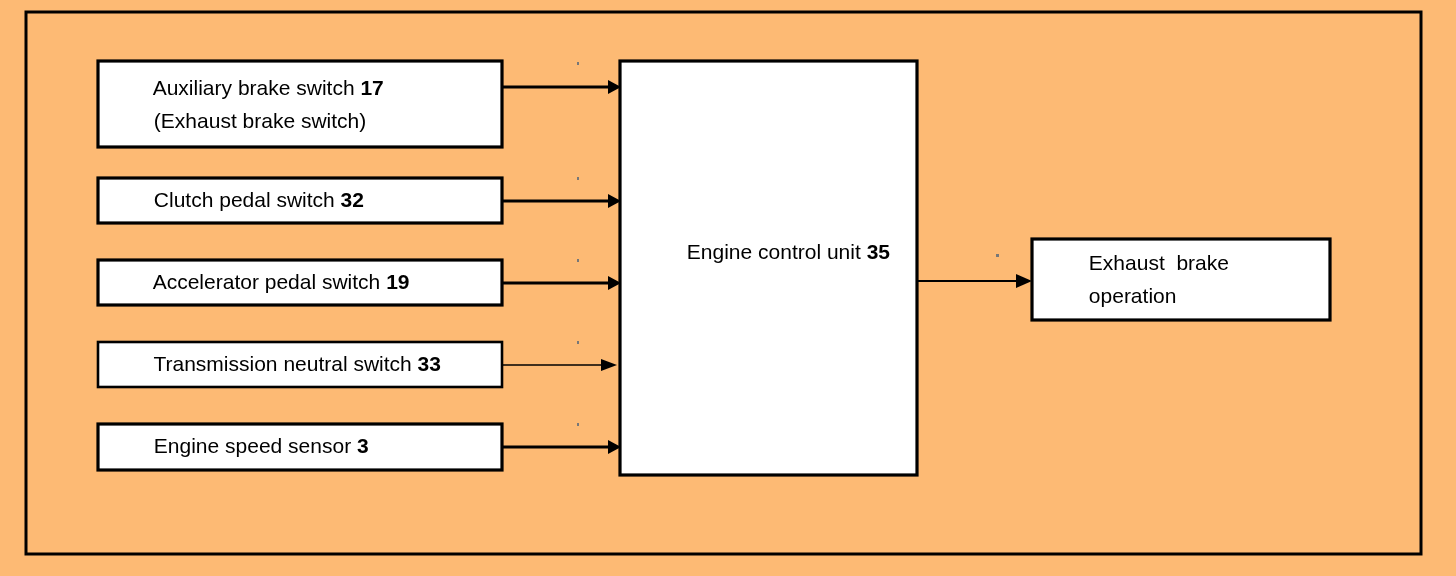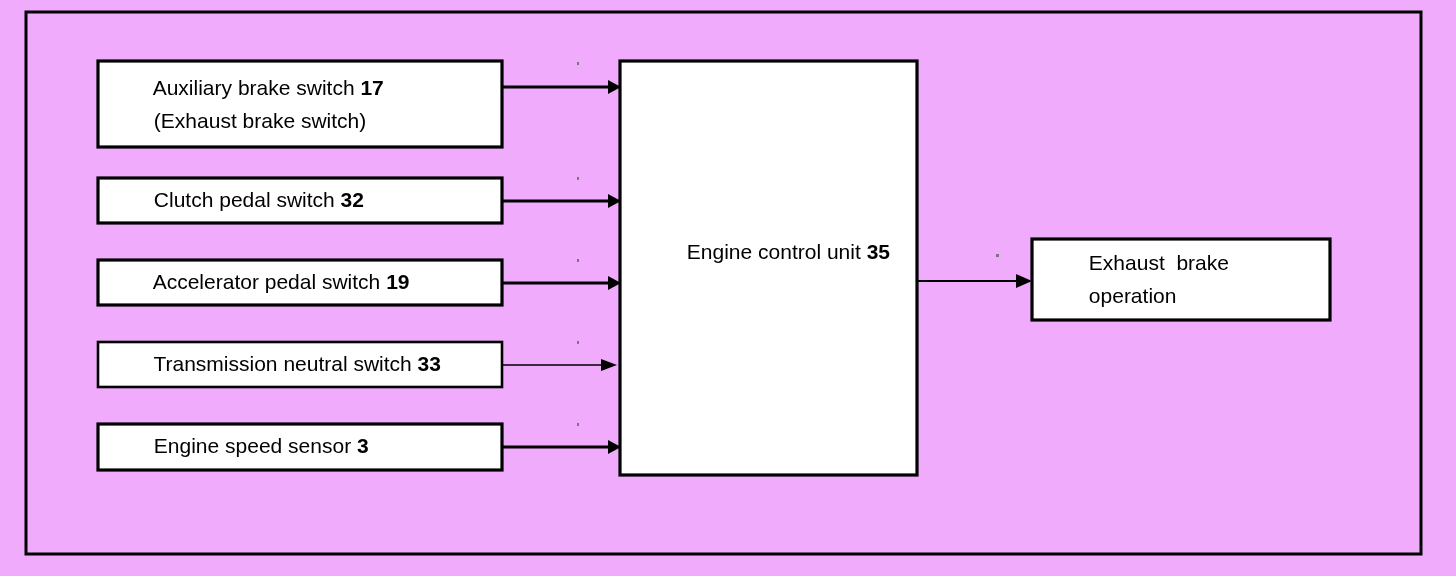--- a/index.html
+++ b/index.html
@@ -10,21 +10,21 @@
   body {
     width: 1456px;
     height: 576px;
     font-family: "Liberation Sans", sans-serif;
     overflow: hidden;
   }
   #diagram-root {
     position: relative;
     width: 1456px;
     height: 576px;
-    background: #f0abfc;
+    background: #fdba74;
   }
   svg.diagram {
     display: block;
     width: 1456px;
     height: 576px;
   }
   .frame-rect {
     fill: none;
     stroke: #000000;
     stroke-width: 3;

